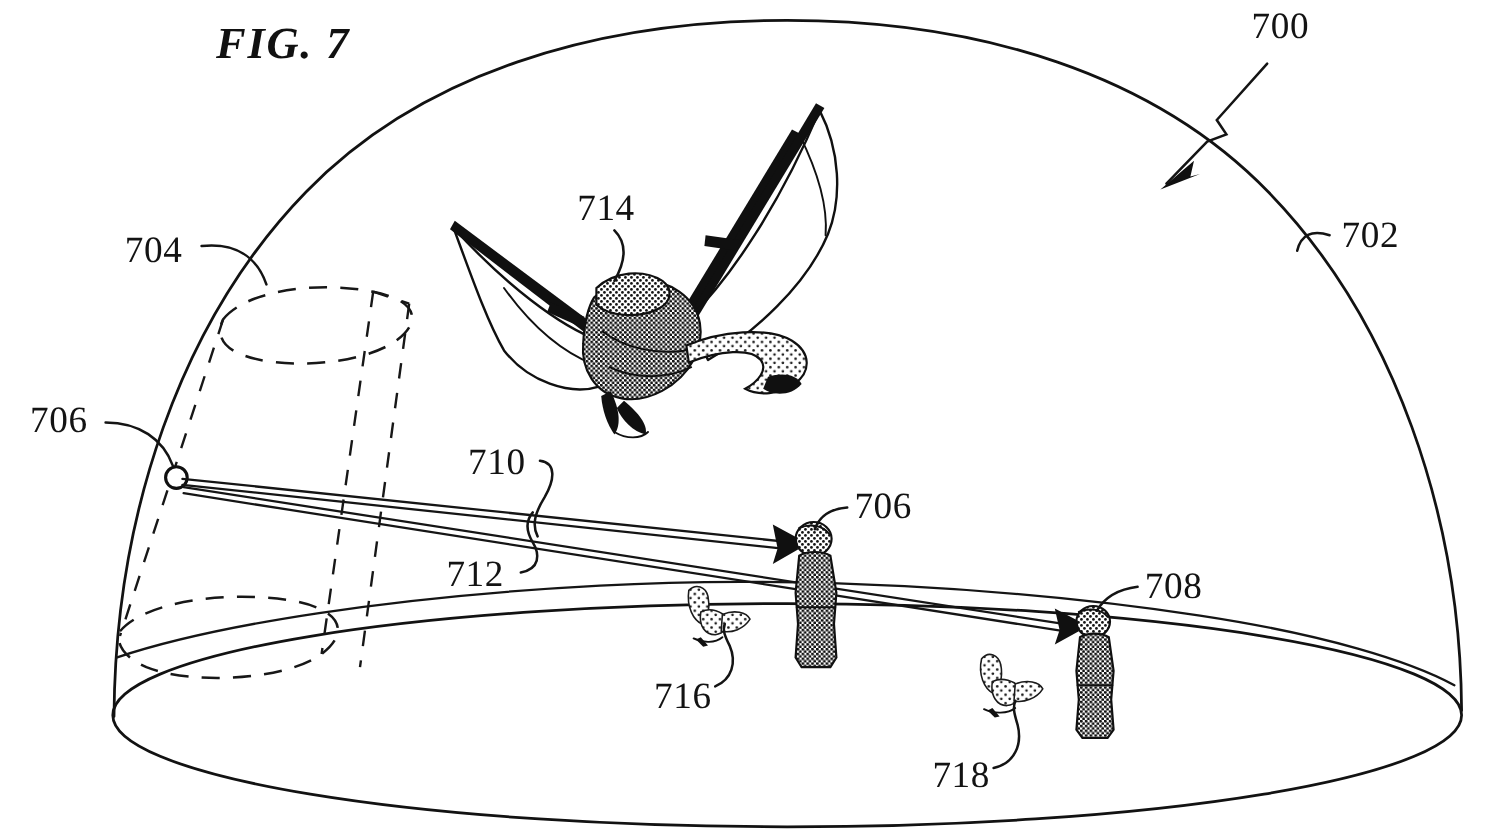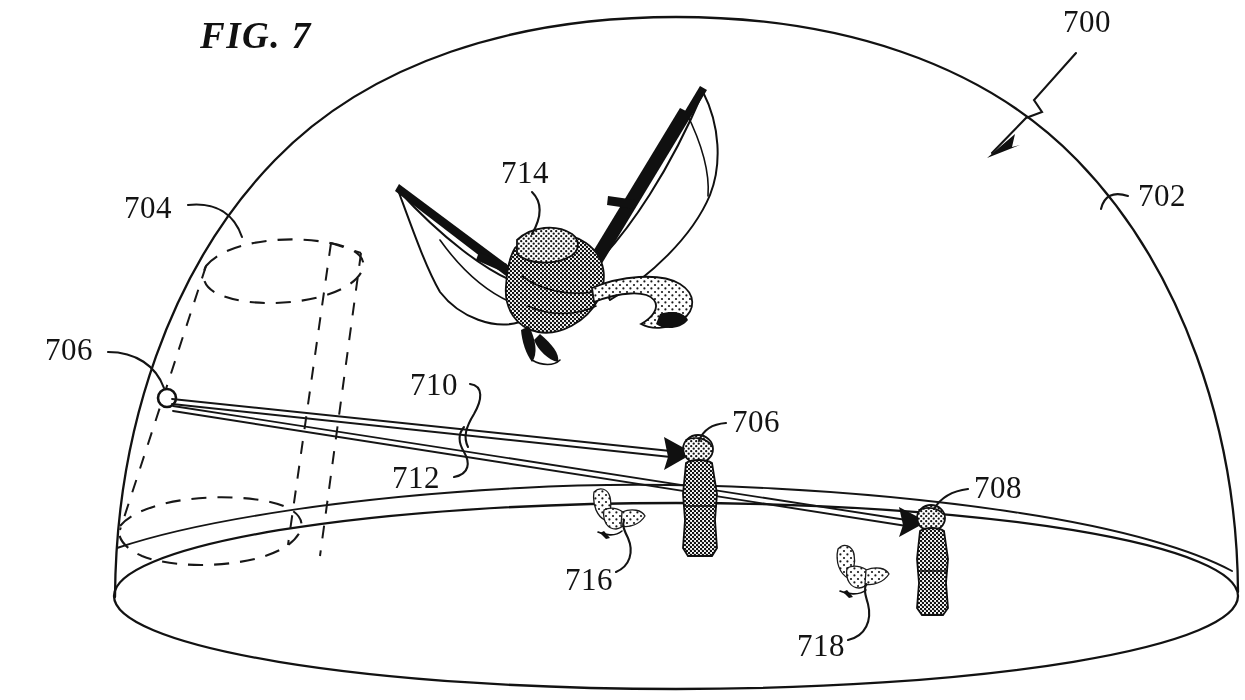--- a/index.html
+++ b/index.html
@@ -12,21 +12,20 @@
     height: 700px;
     overflow: hidden;
     font-family: "Liberation Serif", serif;
     position: relative;
   }
   #figure-root {
     position: absolute;
     inset: 0;
     width: 1118px;
     height: 700px;
-    padding-left: 20px;
   }
   svg#fig {
     display: block;
     width: 1245px;
     height: 700px;
   }
   .fig-title {
     font-family: "Liberation Serif", serif;
     font-weight: bold;
     font-style: italic;

